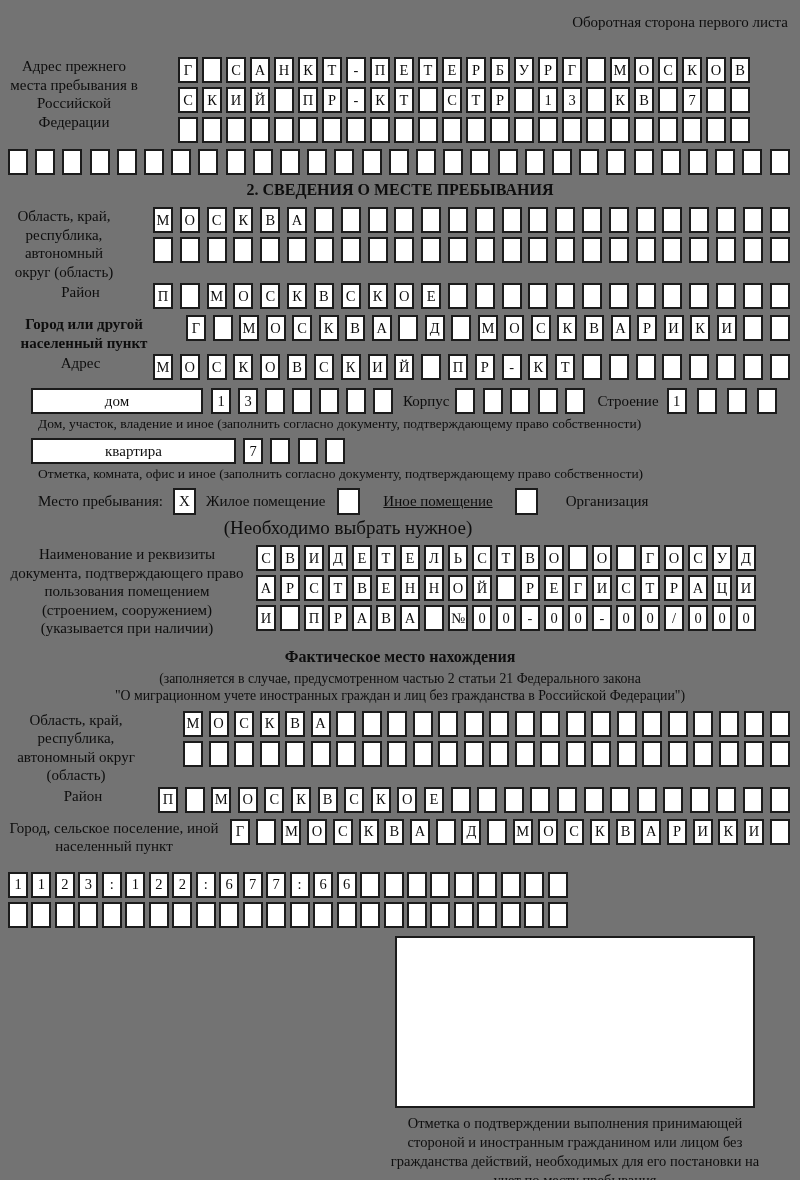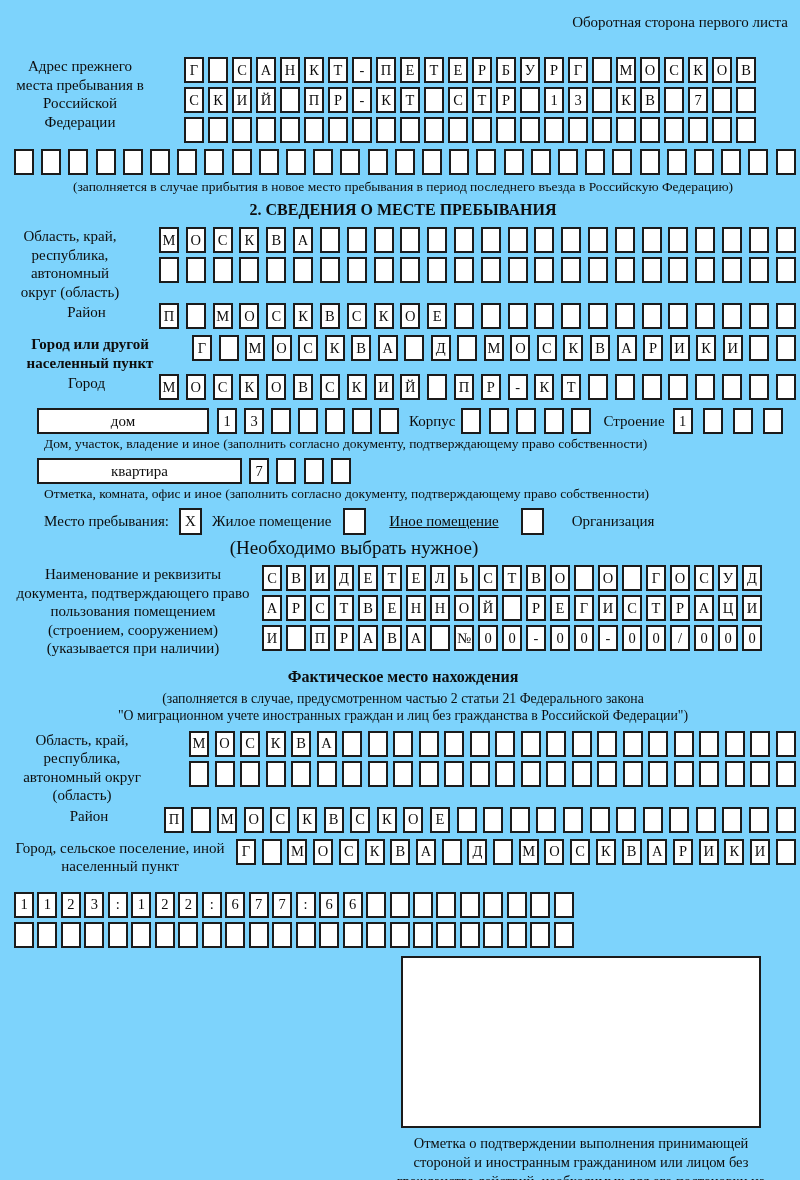--- a/index.html
+++ b/index.html
@@ -1,17 +1,17 @@
 <!DOCTYPE html>
 <html><head>
 <meta charset="utf-8">
 <style>
   html,body{margin:0;padding:0;background:#fff;}
   .page{position:relative;width:800px;height:1180px;box-sizing:border-box;
-        padding:8px 8px 0 14px;background:#7dd3fc;color:#0d0d0d;
+        padding:8px 8px 0 8px;background:#737373;color:#0d0d0d;
         font-family:"Liberation Serif",serif;overflow:hidden;}
   .corner{text-align:right;font-size:15px;margin:6px 4px 26px 0;}
 
   
   .boxrow{display:flex;justify-content:space-between;margin-bottom:4px;}
   .cell{box-sizing:border-box;flex:0 0 auto;width:20px;height:26px;
         border:2px solid #1b1b1b;display:flex;align-items:center;justify-content:center;
         font-size:14.5px;background:#fff;}
 
   .field{display:flex;align-items:flex-start;margin-bottom:2px;text-align:center;}
@@ -166,21 +166,20 @@
       <span class="cell"></span>
       <span class="cell"></span>
       <span class="cell"></span>
       <span class="cell"></span>
       <span class="cell"></span>
       <span class="cell"></span>
       <span class="cell"></span>
       <span class="cell"></span>
       <span class="cell"></span>
     </div>
-  <div class="caption center mb6">(заполняется в случае прибытия в новое место пребывания в период последнего въезда в Российскую Федерацию)</div>
 
   <div class="sec-title">2. СВЕДЕНИЯ О МЕСТЕ ПРЕБЫВАНИЯ</div>
 
   <div class="field">
     <div class="flabel w-seclabel">
       <div class="t112">Область, край, республика, автономный округ (область)</div>
     </div>
     <div class="fboxes">
       <div class="boxrow r-sec">
           <span class="cell">М</span>
@@ -296,21 +295,21 @@
           <span class="cell">И</span>
           <span class="cell">К</span>
           <span class="cell">И</span>
           <span class="cell"></span>
           <span class="cell"></span>
         </div>
     </div>
   </div>
 
   <div class="field">
-    <div class="flabel w-seclabel">Город</div>
+    <div class="flabel w-seclabel">Адрес</div>
     <div class="fboxes">
       <div class="boxrow r-sec">
           <span class="cell">М</span>
           <span class="cell">О</span>
           <span class="cell">С</span>
           <span class="cell">К</span>
           <span class="cell">О</span>
           <span class="cell">В</span>
           <span class="cell">С</span>
           <span class="cell">К</span>

